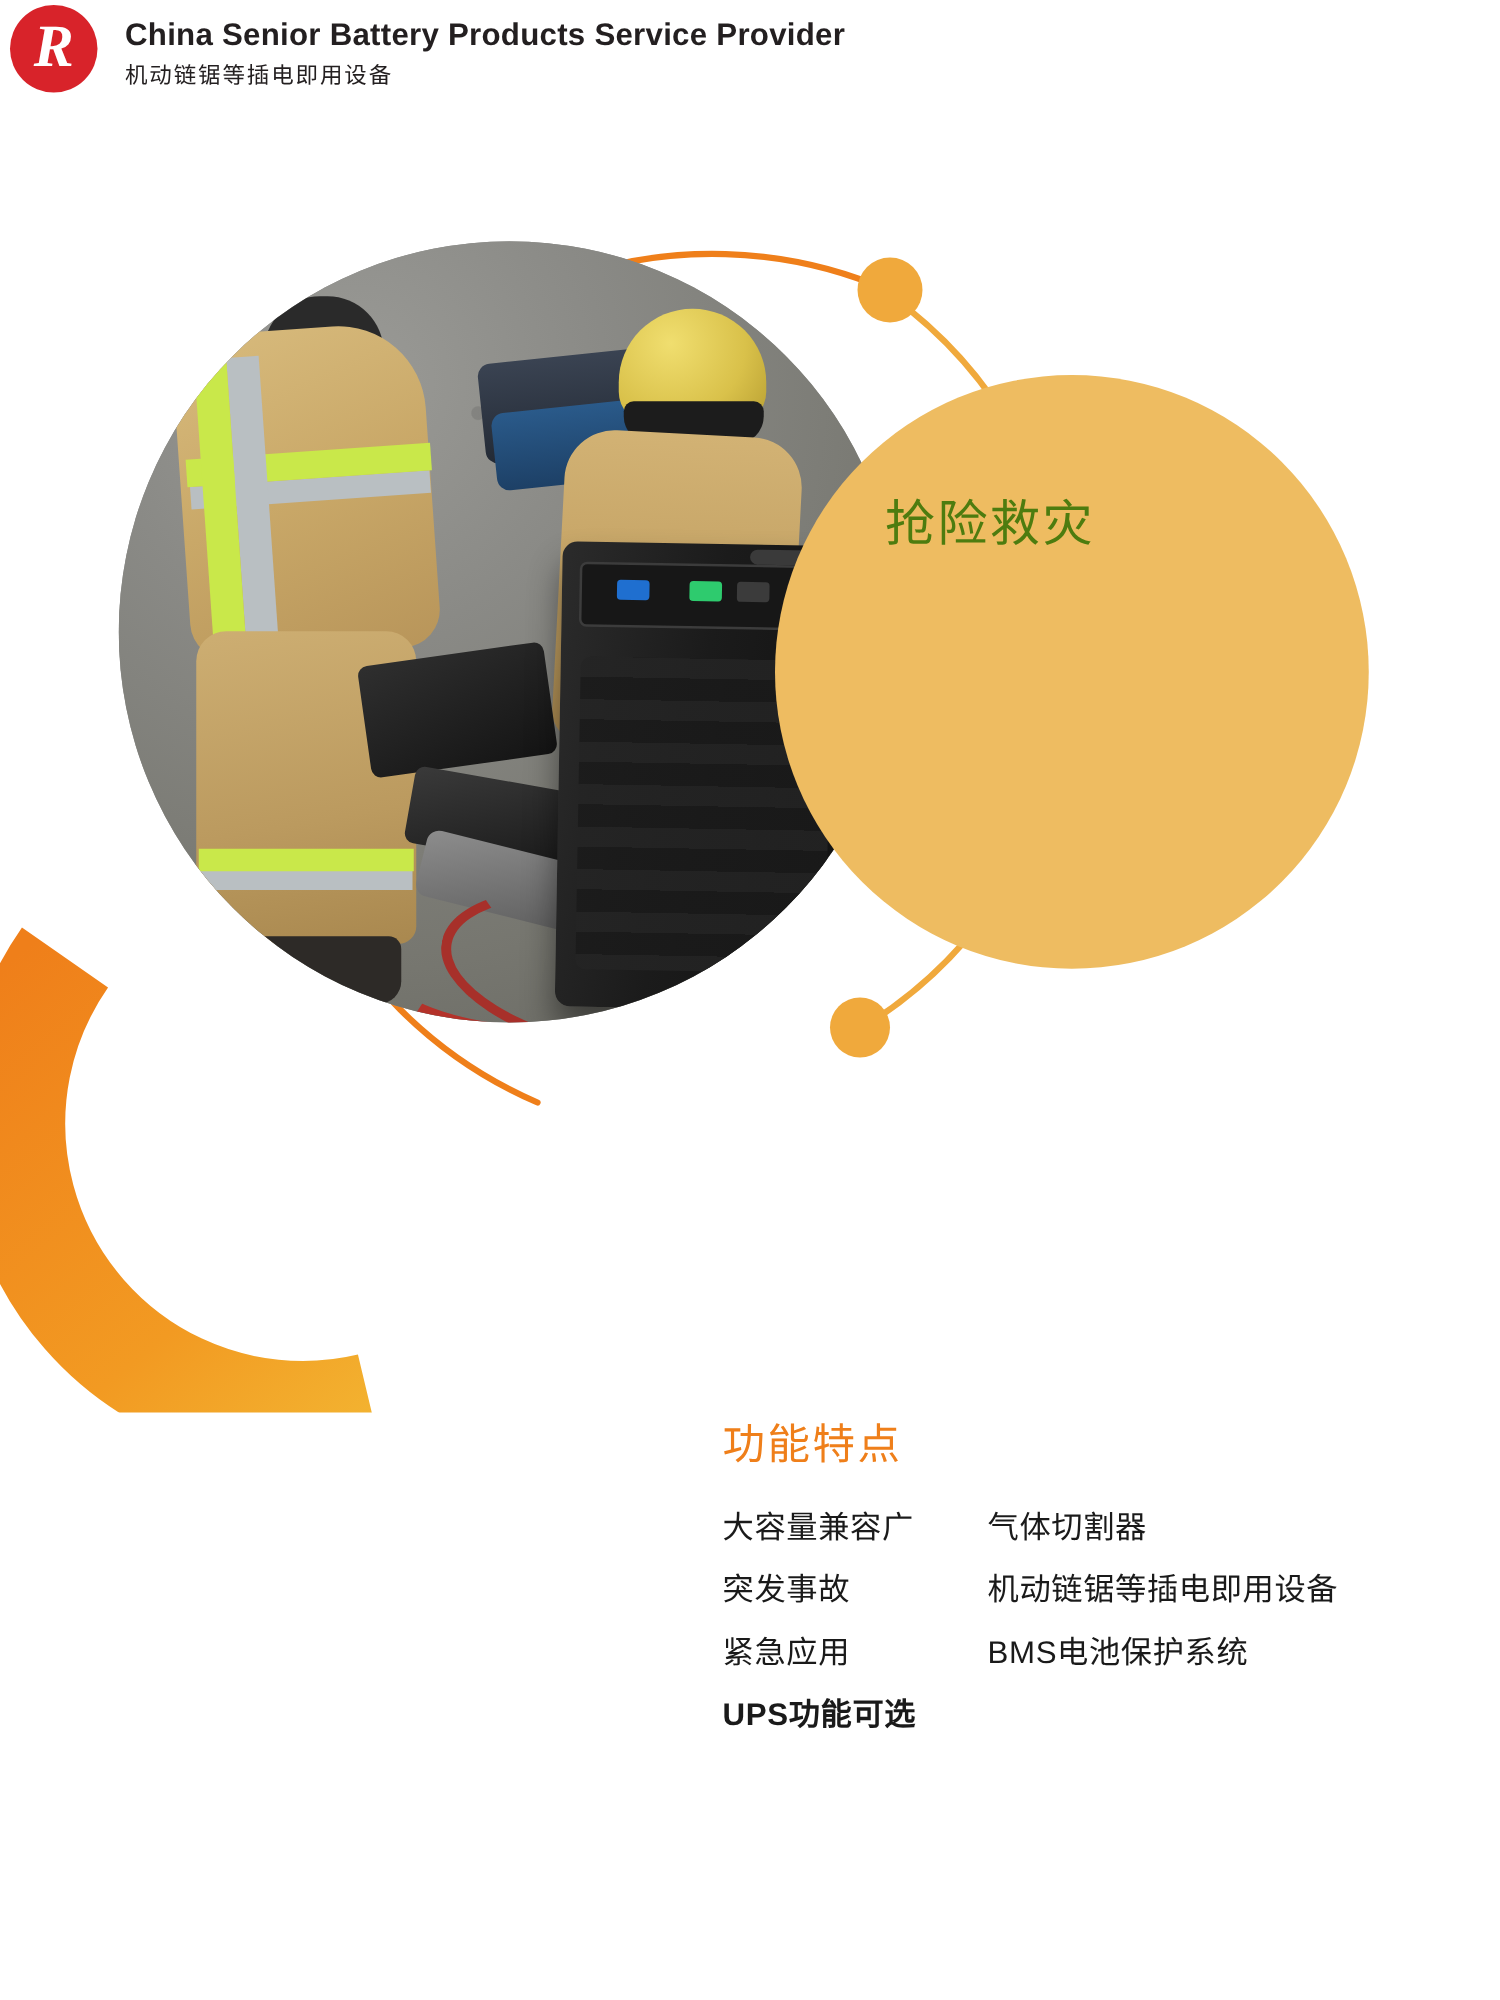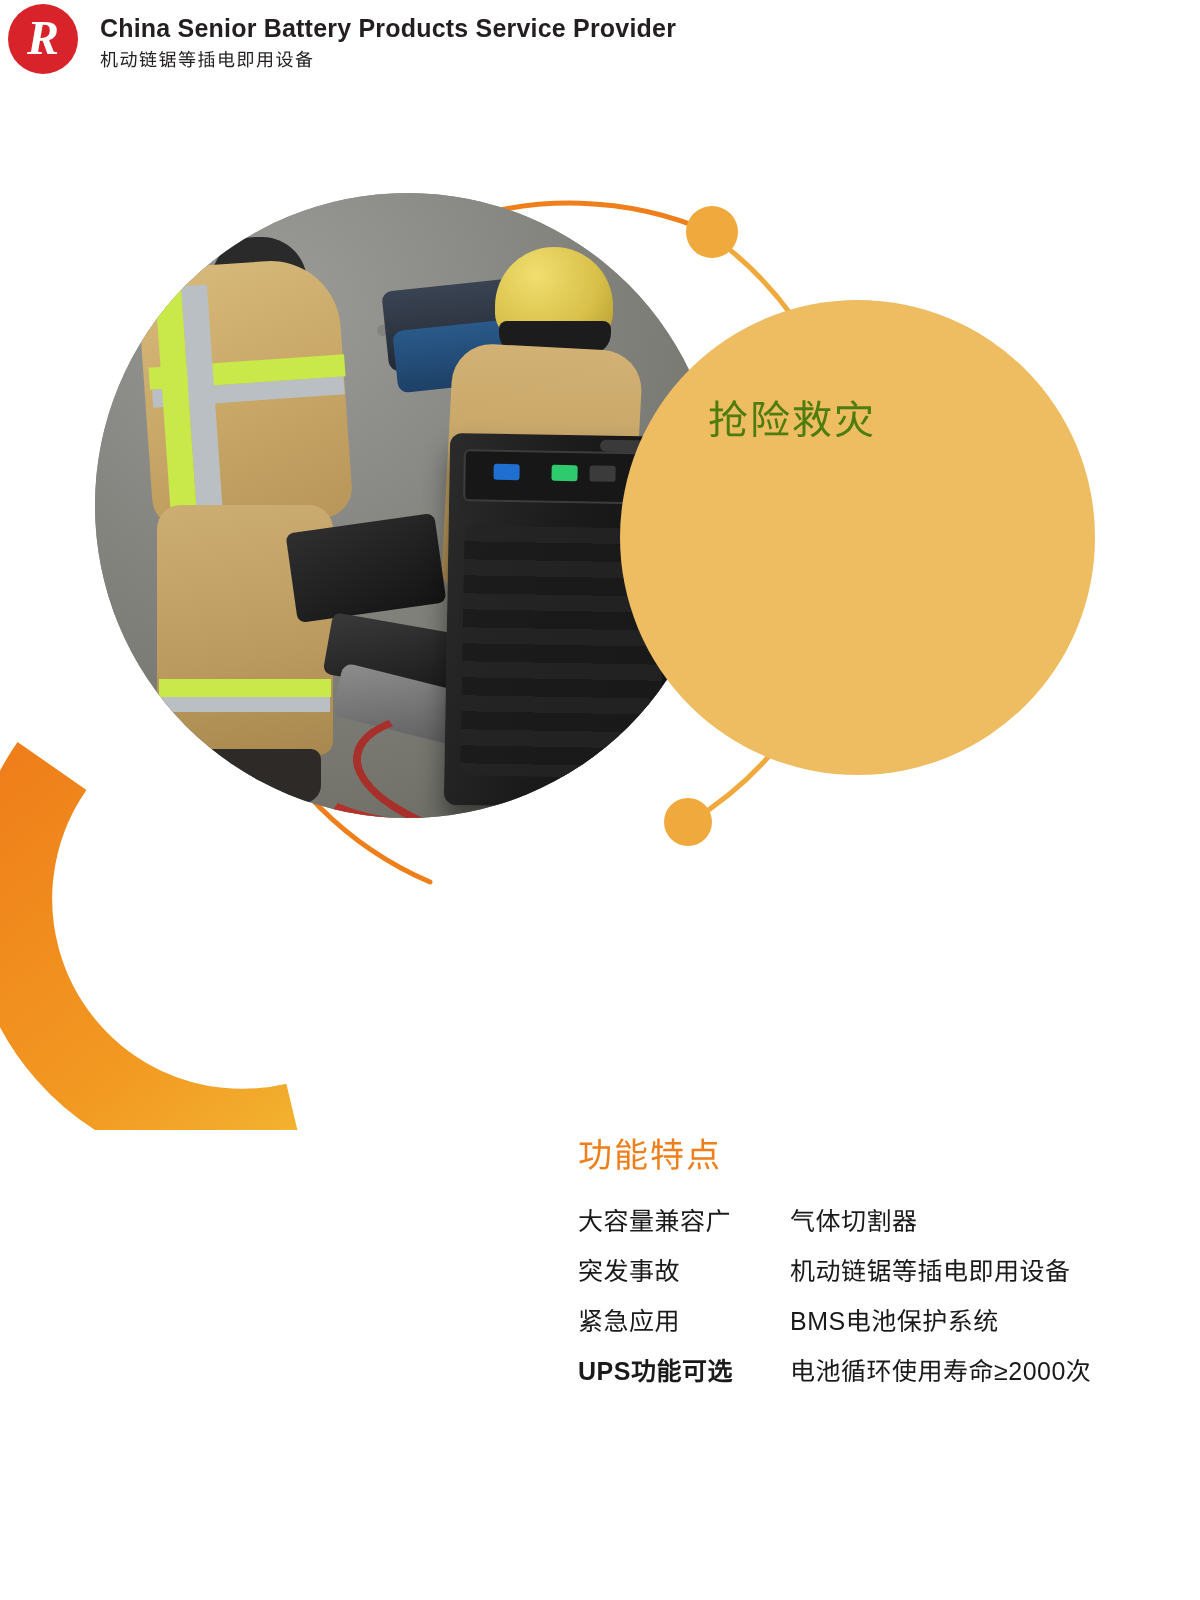--- a/index.html
+++ b/index.html
@@ -544,15 +544,14 @@
     <div class="feature-right">机动链锯等插电即用设备</div>
   </div>
 
   <div class="feature-row">
     <div class="feature-left">紧急应用</div>
     <div class="feature-right">BMS电池保护系统</div>
   </div>
 
   <div class="feature-row">
     <div class="feature-left bold-lead">UPS功能可选</div>
-    <div class="feature-right">电池循环使用寿命≥2000次</div>
   </div>
 </div>
 
 </body></html>

